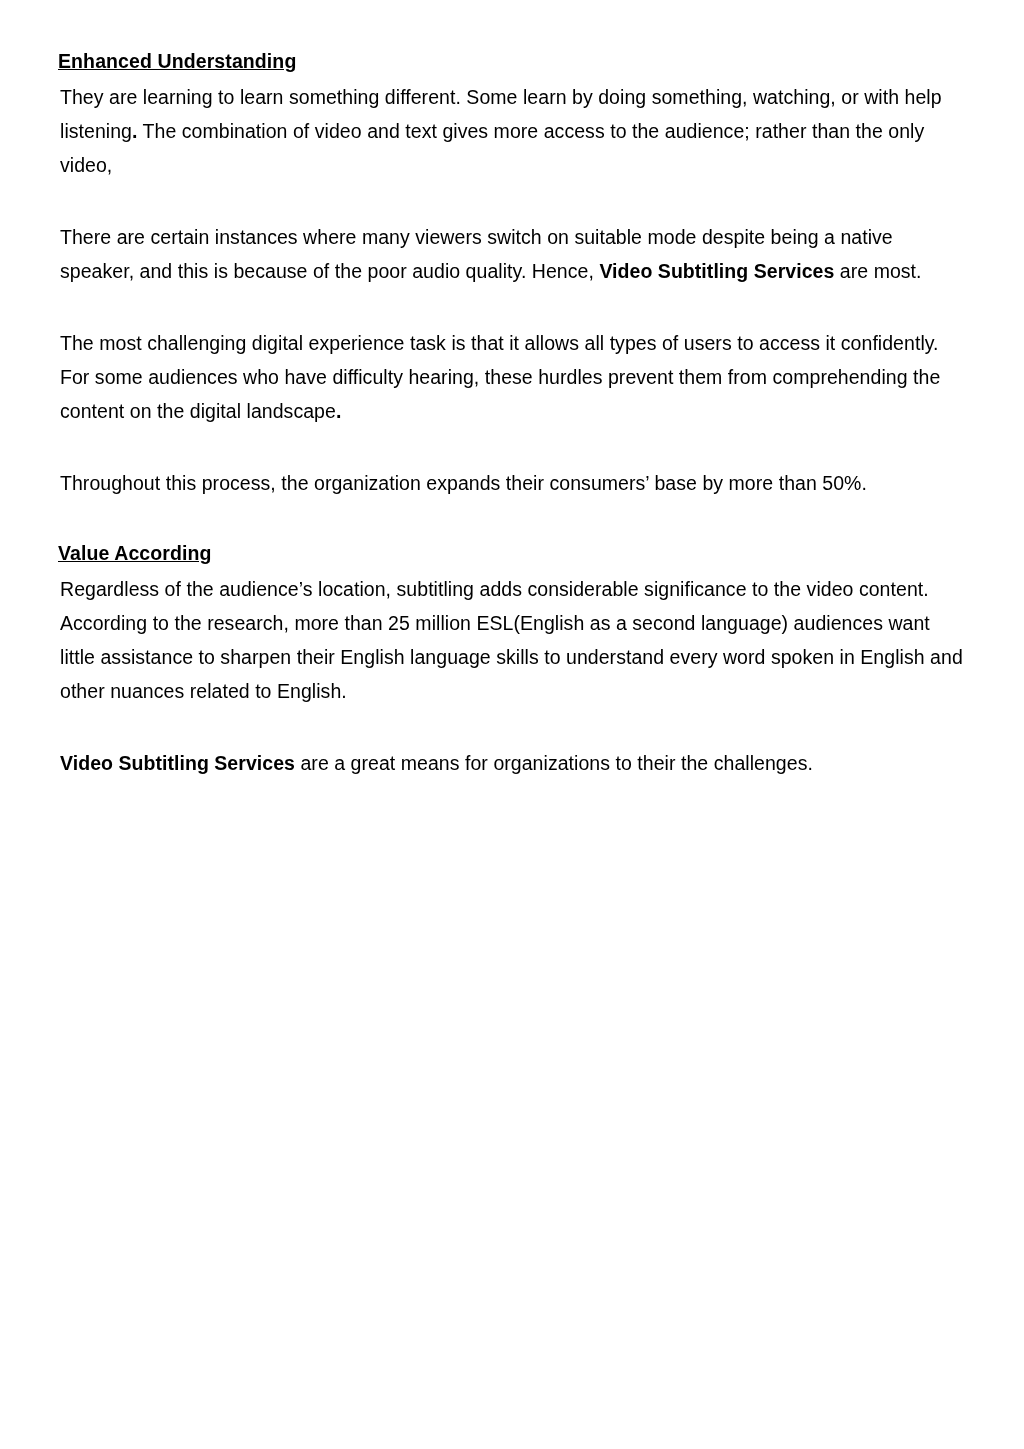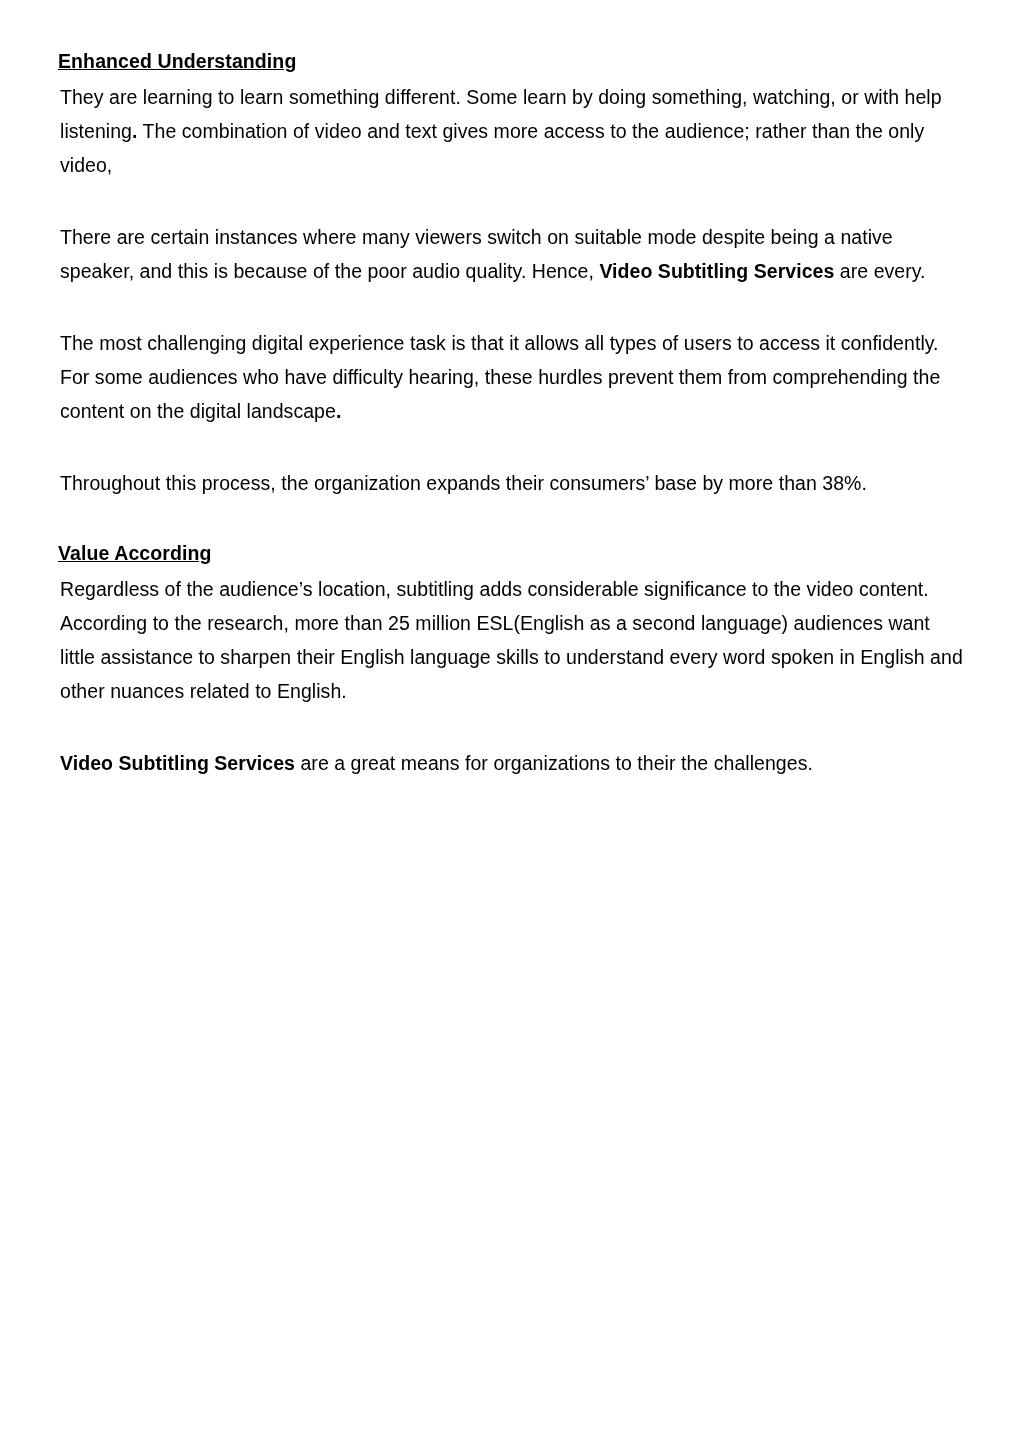--- a/index.html
+++ b/index.html
@@ -54,33 +54,33 @@
 <div class="page">
   <div class="doc-body">
 
     <div class="block">
       <p class="heading">Enhanced Understanding </p>
       <p class="para">
         <span>They are learning to learn something different. Some learn by doing something, watching, or with help listening</span><span class="bold">.</span><span> The combination of video and text gives more access to the audience; rather than the only video,</span>
       </p>
       <div class="spacer-line"></div>
       <p class="para">
-        <span>There are certain instances where many viewers switch on suitable mode despite being a native speaker, and this is because of the poor audio quality. Hence, </span><span class="bold">Video Subtitling Services</span><span> are every.</span>
+        <span>There are certain instances where many viewers switch on suitable mode despite being a native speaker, and this is because of the poor audio quality. Hence, </span><span class="bold">Video Subtitling Services</span><span> are most.</span>
       </p>
     </div>
 
     <div class="spacer-line"></div>
 
     <div class="block">
       <p class="para">
         <span>The most challenging digital experience task is that it allows all types of users to access it confidently. For some audiences who have difficulty hearing, these hurdles prevent them from comprehending the content on the digital landscape</span><span class="bold">.</span>
       </p>
       <div class="spacer-line"></div>
       <p class="para">
-        <span> Throughout this process, the organization expands their consumers’ base by more than 38%.</span>
+        <span> Throughout this process, the organization expands their consumers’ base by more than 50%.</span>
       </p>
     </div>
 
     <div class="spacer-line"></div>
 
     <div class="block">
       <p class="heading">Value According </p>
       <p class="para">
         <span>Regardless of the audience’s location, subtitling adds considerable significance to the video content. According to the research, more than 25 million ESL(English as a second language) audiences want little assistance to sharpen their English language skills to understand every word spoken in English and other nuances related to English.</span>
       </p>

